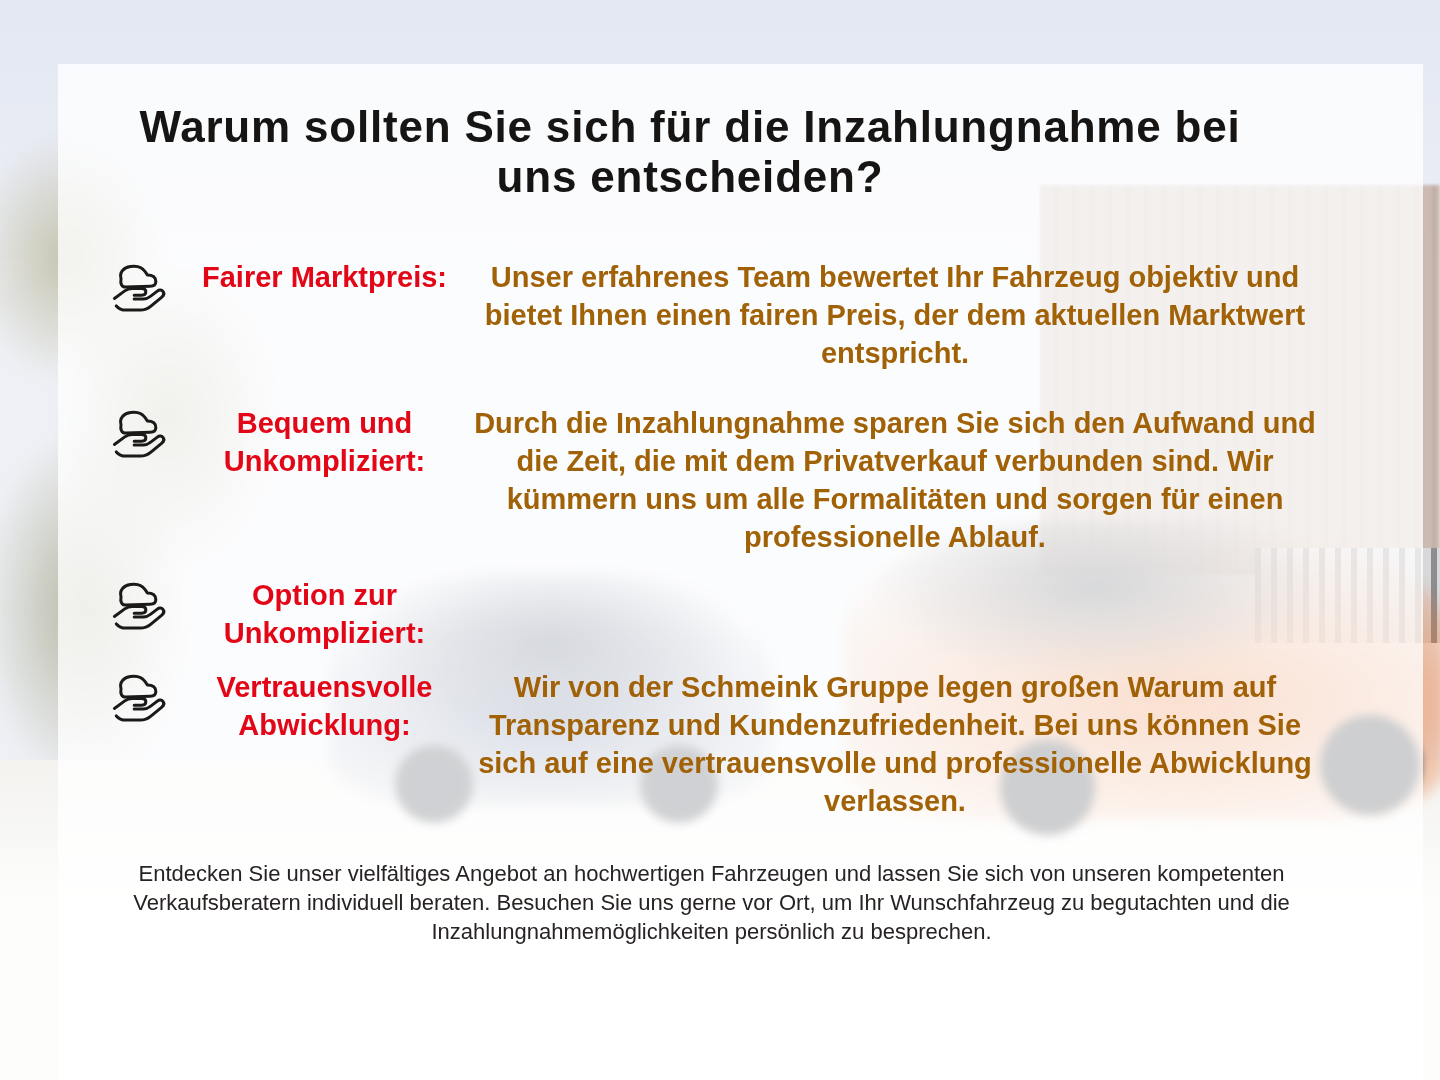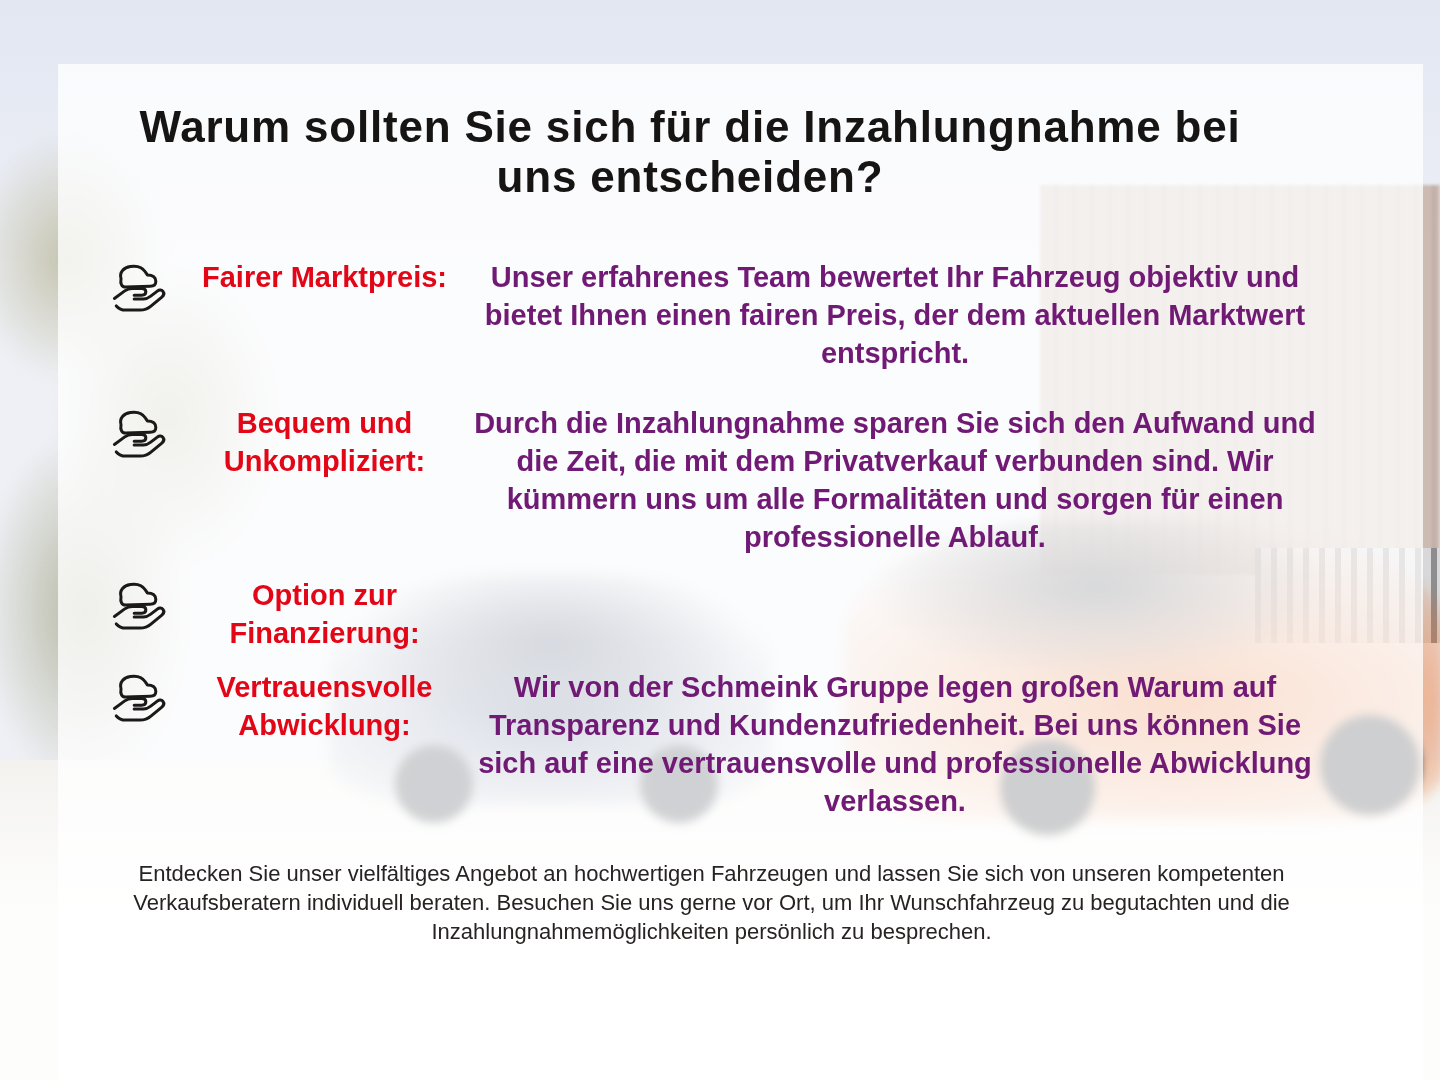--- a/index.html
+++ b/index.html
@@ -62,21 +62,21 @@
   .benefit + .benefit.gap-l{margin-top:32px;}
   .benefit + .benefit.gap-m{margin-top:20px;}
   .benefit + .benefit.gap-s{margin-top:16px;}
   .benefit .icon{width:64px;height:58px;color:#1c1919;margin-top:2px;}
   .benefit .icon svg{width:100%;height:100%;display:block;}
   .benefit .label{
     font-size:29px;line-height:38px;font-weight:700;color:#e30617;
     padding-right:18px;
   }
   .benefit .text{
-    font-size:29px;line-height:38px;font-weight:700;color:#701a75;
+    font-size:29px;line-height:38px;font-weight:700;color:#a16207;
     max-width:940px;
   }
   .benefit.body-offset .text{padding-top:16px;}
   .footer{margin-top:39px;max-width:1300px;}
   .footer p{
     margin:0;font-size:22px;line-height:29px;font-weight:400;color:#272323;
   }
   .footer p + p{margin-top:26px;}
 </style>
 </head>
@@ -133,21 +133,21 @@
     <div class="benefit gap-m body-offset">
       <span class="icon">
         <svg viewBox="0 0 68 60">
             <g fill="none" stroke="currentColor" stroke-width="3.2" stroke-linecap="round" stroke-linejoin="round">
           <path d="M17 19c-2-7 3-12 10-13 7-1 13 1 16 6l2 3c6 0 9 3 9 7 0 3-2 5-6 5l-26 1c-4 0-6-3-5-9z"></path>
           <path d="M10 40l11-8c2.5-1.8 5-2.6 8-2.6h10c2.8 0 4.4 1.6 4.4 3.6 0 2.2-1.8 3.6-4.4 3.6h-8"></path>
           <path d="M31 40.6h10c2.5 0 5-1 7.6-3l7-5.4c2-1.6 4.6-1.4 6 .4 1.4 1.9.9 4.3-1.2 6l-11.6 9.6c-3.4 2.8-7 4.2-11.4 4.2H22c-4 0-7.6-1.6-10-4.4"></path>
         </g>
           </svg>
       </span>
-      <span class="label">Option zur Finanzierung:</span>
+      <span class="label">Option zur Unkompliziert:</span>
     </div>
 
     <div class="benefit gap-s">
       <span class="icon">
         <svg viewBox="0 0 68 60">
             <g fill="none" stroke="currentColor" stroke-width="3.2" stroke-linecap="round" stroke-linejoin="round">
           <path d="M17 19c-2-7 3-12 10-13 7-1 13 1 16 6l2 3c6 0 9 3 9 7 0 3-2 5-6 5l-26 1c-4 0-6-3-5-9z"></path>
           <path d="M10 40l11-8c2.5-1.8 5-2.6 8-2.6h10c2.8 0 4.4 1.6 4.4 3.6 0 2.2-1.8 3.6-4.4 3.6h-8"></path>
           <path d="M31 40.6h10c2.5 0 5-1 7.6-3l7-5.4c2-1.6 4.6-1.4 6 .4 1.4 1.9.9 4.3-1.2 6l-11.6 9.6c-3.4 2.8-7 4.2-11.4 4.2H22c-4 0-7.6-1.6-10-4.4"></path>
         </g>

